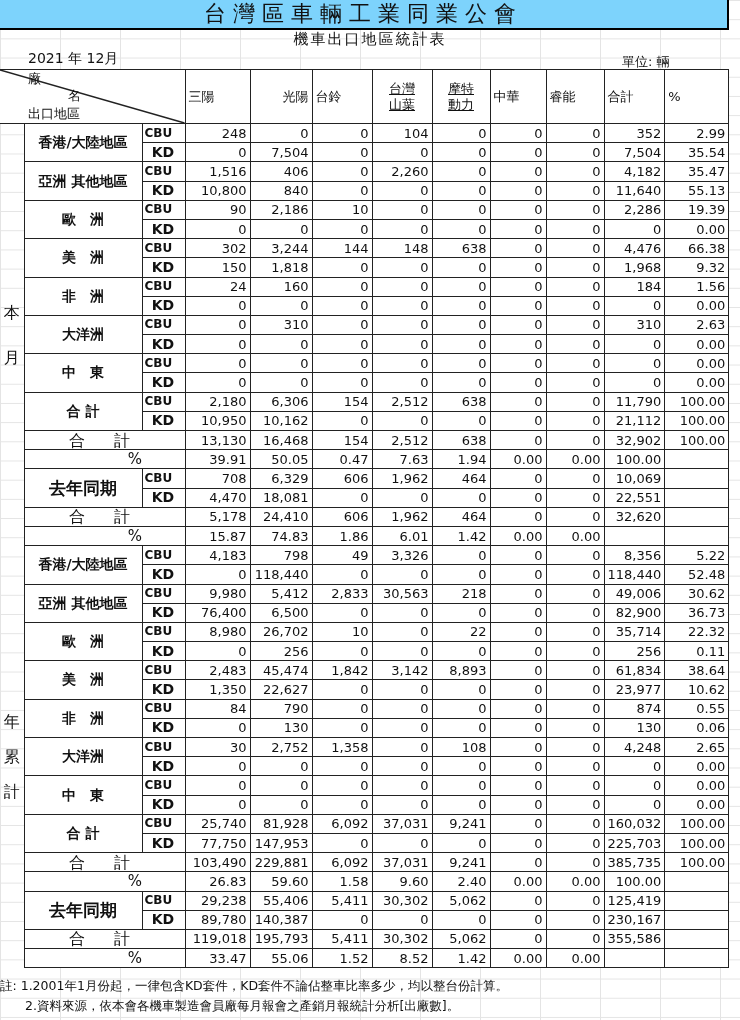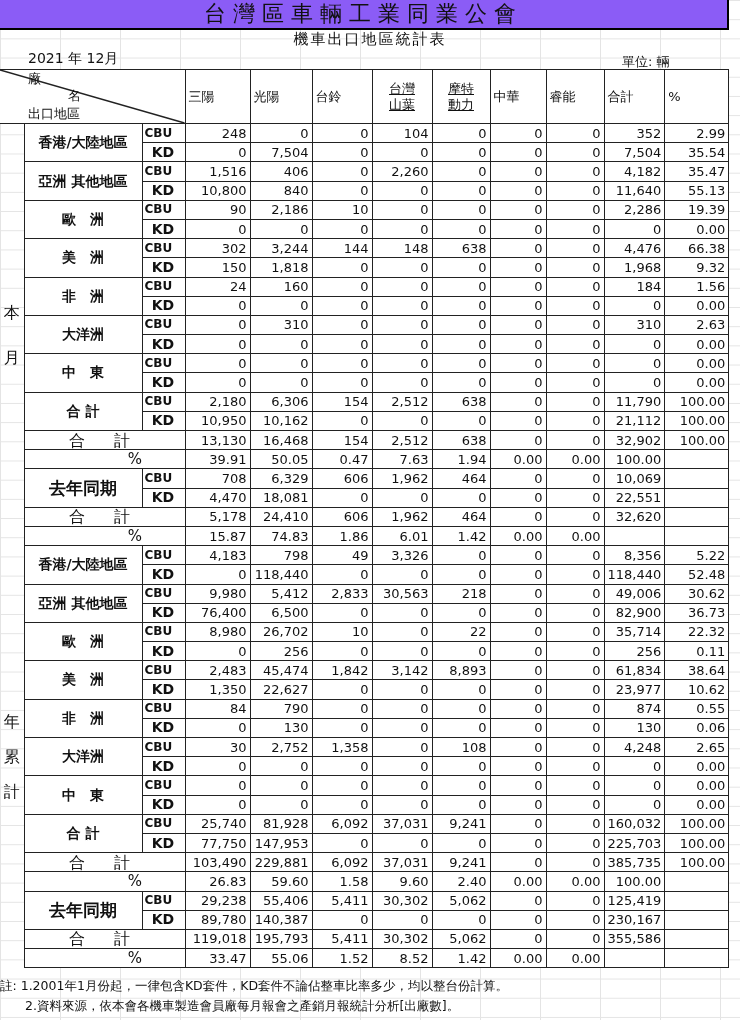--- a/index.html
+++ b/index.html
@@ -3,21 +3,21 @@
 <meta charset="utf-8">
 <style>
   html,body{margin:0;padding:0;background:#fff;}
   body{width:740px;height:1020px;position:relative;overflow:hidden;font-family:"DejaVu Sans","Liberation Sans",sans-serif;color:#111;}
   .grid-bg{position:absolute;inset:0;
     background-image:
       linear-gradient(to right,#e4e4e4 1px,transparent 1px),
       linear-gradient(to bottom,#e4e4e4 1px,transparent 1px);
     background-size:60px 19.2px;}
   .title-box{position:absolute;left:0;top:0;width:727px;height:28px;border:2px solid #000;border-top:none;border-left:none;
-    display:flex;align-items:center;justify-content:center;font-size:22px;letter-spacing:7px;background:#8b5cf6;}
+    display:flex;align-items:center;justify-content:center;font-size:22px;letter-spacing:7px;background:#7dd3fc;}
   .subtitle{position:absolute;left:0;top:30px;width:740px;text-align:center;font-size:15px;letter-spacing:2px;}
   .month{position:absolute;left:28px;top:50px;font-size:14px;}
   .unit{position:absolute;left:622px;top:53px;font-size:13px;}
   table{position:absolute;left:0;top:69px;border-collapse:collapse;table-layout:fixed;font-size:13px;}
   td{border:1px solid #222;padding:0 3px;height:18.2px;line-height:17px;white-space:nowrap;overflow:hidden;background:#fff;}
   td.num{text-align:right;}
   td.side{border:none;background:transparent;text-align:center;font-size:16px;vertical-align:middle;}
   td.region{text-align:center;font-size:14px;font-weight:bold;}
   td.typ{font-size:12px;font-weight:bold;padding-left:2px;}
   td.typ.kd{text-align:center;font-size:14px;}
@@ -60,21 +60,21 @@
     <tr style="height:54px">
       <td class="diag" colspan="3" style="border-left:none;border-top:1px solid #222;height:52px;padding:0">
         <svg class="diag-line" viewBox="0 0 185 52" preserveAspectRatio="none">
             <line x1="0" y1="0" x2="185" y2="52" stroke="#222" stroke-width="1.5"></line>
           </svg>
         <div style="position:absolute;left:28px;top:0;font-size:13px">廠</div>
         <div style="position:absolute;left:68px;top:17px;font-size:13px">名</div>
         <div style="position:absolute;left:28px;top:35px;font-size:13px">出口地區</div>
       </td>
     <td class="hdr" style="white-space: pre-line;">三陽</td>
-        <td class="hdr" style="white-space: pre-line;">光陽</td>
+        <td class="hdr" style="white-space: pre-line; text-align: right;">光陽</td>
         <td class="hdr" style="white-space: pre-line;">台鈴</td>
         <td class="hdr hdr2" style="white-space: pre-line;">台灣
 山葉</td>
         <td class="hdr hdr2" style="white-space: pre-line;">摩特
 動力</td>
         <td class="hdr" style="white-space: pre-line;">中華</td>
         <td class="hdr" style="white-space: pre-line; text-align: left;">睿能</td>
         <td class="hdr" style="white-space: pre-line;">合計</td>
         <td class="hdr" style="white-space: pre-line;">%</td>
       </tr>

